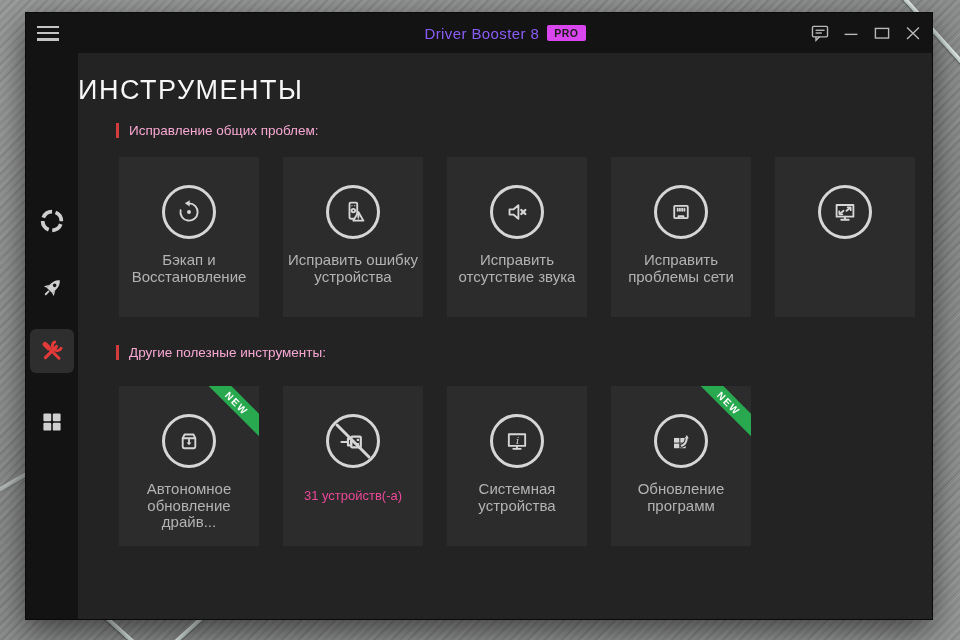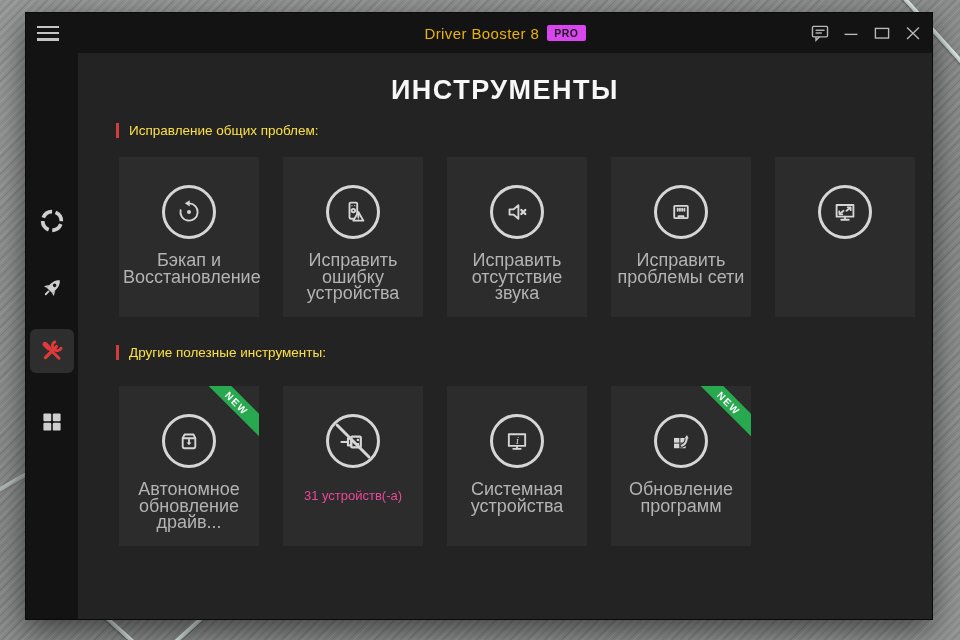--- a/index.html
+++ b/index.html
@@ -19,49 +19,49 @@
 
   .window{position:absolute;left:25px;top:12px;width:908px;height:608px;
     background:#131313;box-shadow:0 10px 30px rgba(0,0,0,.55);z-index:2;border:1px solid #0a0a0a;box-sizing:border-box;}
 
   
   .titlebar{position:absolute;left:0;top:0;right:0;height:40px;}
   .hamburger{position:absolute;left:11px;top:9px;width:28px;height:24px;cursor:pointer;}
   .hamburger span{display:block;width:22px;height:2.6px;background:#c4c4c4;margin:3.6px 0;}
   .title-wrap{position:absolute;left:52px;right:0;top:0;height:40px;
     display:flex;align-items:center;justify-content:center;gap:8px;}
-  .app-title{color:#eab308;font-size:15px;letter-spacing:.4px;}
+  .app-title{color:#8b5cf6;font-size:15px;letter-spacing:.4px;}
   .pro-badge{background:#d946ef;color:#1c1c1c;font-size:10.5px;font-weight:bold;
     padding:2px 7px;border-radius:2px;letter-spacing:.5px;}
   .controls{position:absolute;right:4px;top:0;height:40px;display:flex;align-items:center;}
   .ctrl{width:31px;height:28px;display:flex;align-items:center;justify-content:center;cursor:pointer;}
   .ctrl svg{stroke:#b9b9b9;fill:none;stroke-width:1.5;}
 
   
   .sidebar{position:absolute;left:0;top:40px;bottom:0;width:52px;}
   .side-item{position:absolute;left:4px;width:44px;height:44px;display:flex;
     align-items:center;justify-content:center;cursor:pointer;border-radius:6px;}
   .side-item.active{background:#2e2e2e;}
   .si-scan{top:146px;} .si-boost{top:213px;} .si-tools{top:276px;} .si-grid{top:347px;}
 
   
   .content{position:absolute;left:52px;top:40px;right:0;bottom:0;background:#232323;overflow:hidden;}
-  .page-title{margin-top:22px;height:30px;text-align:center;color:#f7f7f7;
-    font-size:27px;letter-spacing:1.5px;font-weight:700;}
+  .page-title{margin-top:22px;height:30px;color:#f7f7f7;
+    font-size:27px;letter-spacing:1.5px;font-weight:400;}
   .section-head{display:flex;align-items:center;margin-left:38px;height:18px;}
   .sh1{margin-top:16px;} .sh2{margin-top:26px;}
   .accent-bar{width:3px;height:15px;background:#d23c3c;margin-right:10px;}
-  .section-label{color:#fde047;font-size:13.5px;}
+  .section-label{color:#f9a8d4;font-size:13.5px;}
   .cards-row{display:flex;gap:24px;margin-left:41px;}
   .row1{margin-top:18px;} .row2{margin-top:25px;}
   .card{position:relative;width:140px;height:160px;background:#2c2c2c;cursor:pointer;flex:0 0 auto;}
   .ring{position:relative;width:48px;height:48px;border:3px solid #d6d6d6;border-radius:50%;
     margin:28px auto 0;display:flex;align-items:center;justify-content:center;overflow:hidden;}
   .ring svg{stroke:#d6d6d6;fill:none;stroke-width:1.6;stroke-linecap:round;stroke-linejoin:round;}
-  .card-label{margin-top:13px;text-align:center;color:#b3b3b3;font-size:18px;
+  .card-label{margin-top:13px;text-align:center;color:#b3b3b3;font-size:15px;
     line-height:16.5px;white-space:pre-line;padding:0 4px;}
   .card-sub{margin-top:20px;text-align:center;color:#ec4899;font-size:13px;}
   .ribbon-box{position:absolute;top:0;right:0;width:58px;height:58px;overflow:hidden;pointer-events:none;}
   .ribbon{position:absolute;top:9px;right:-20px;width:84px;transform:rotate(45deg);
     background:#29a94f;color:#fff;font-size:10px;font-weight:bold;text-align:center;
     padding:2.5px 0;letter-spacing:1.5px;}
 </style>
 </head>
 <body>
 

